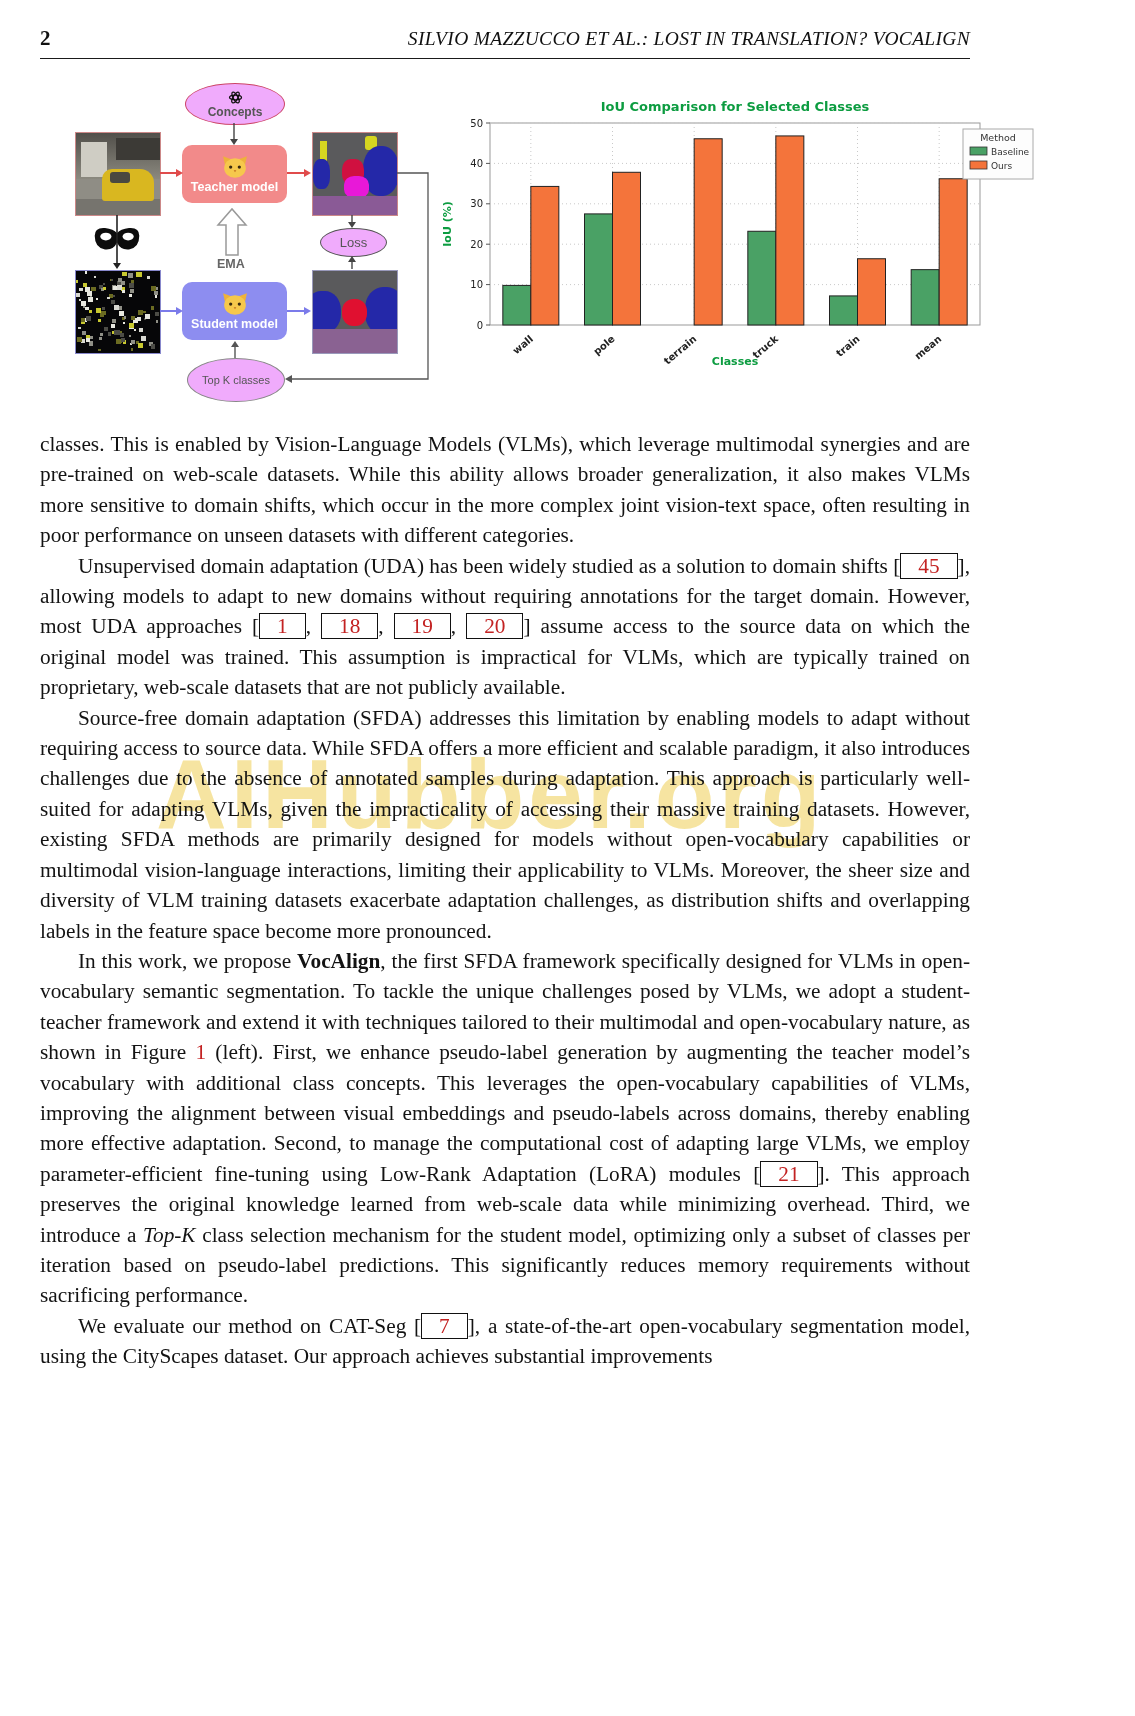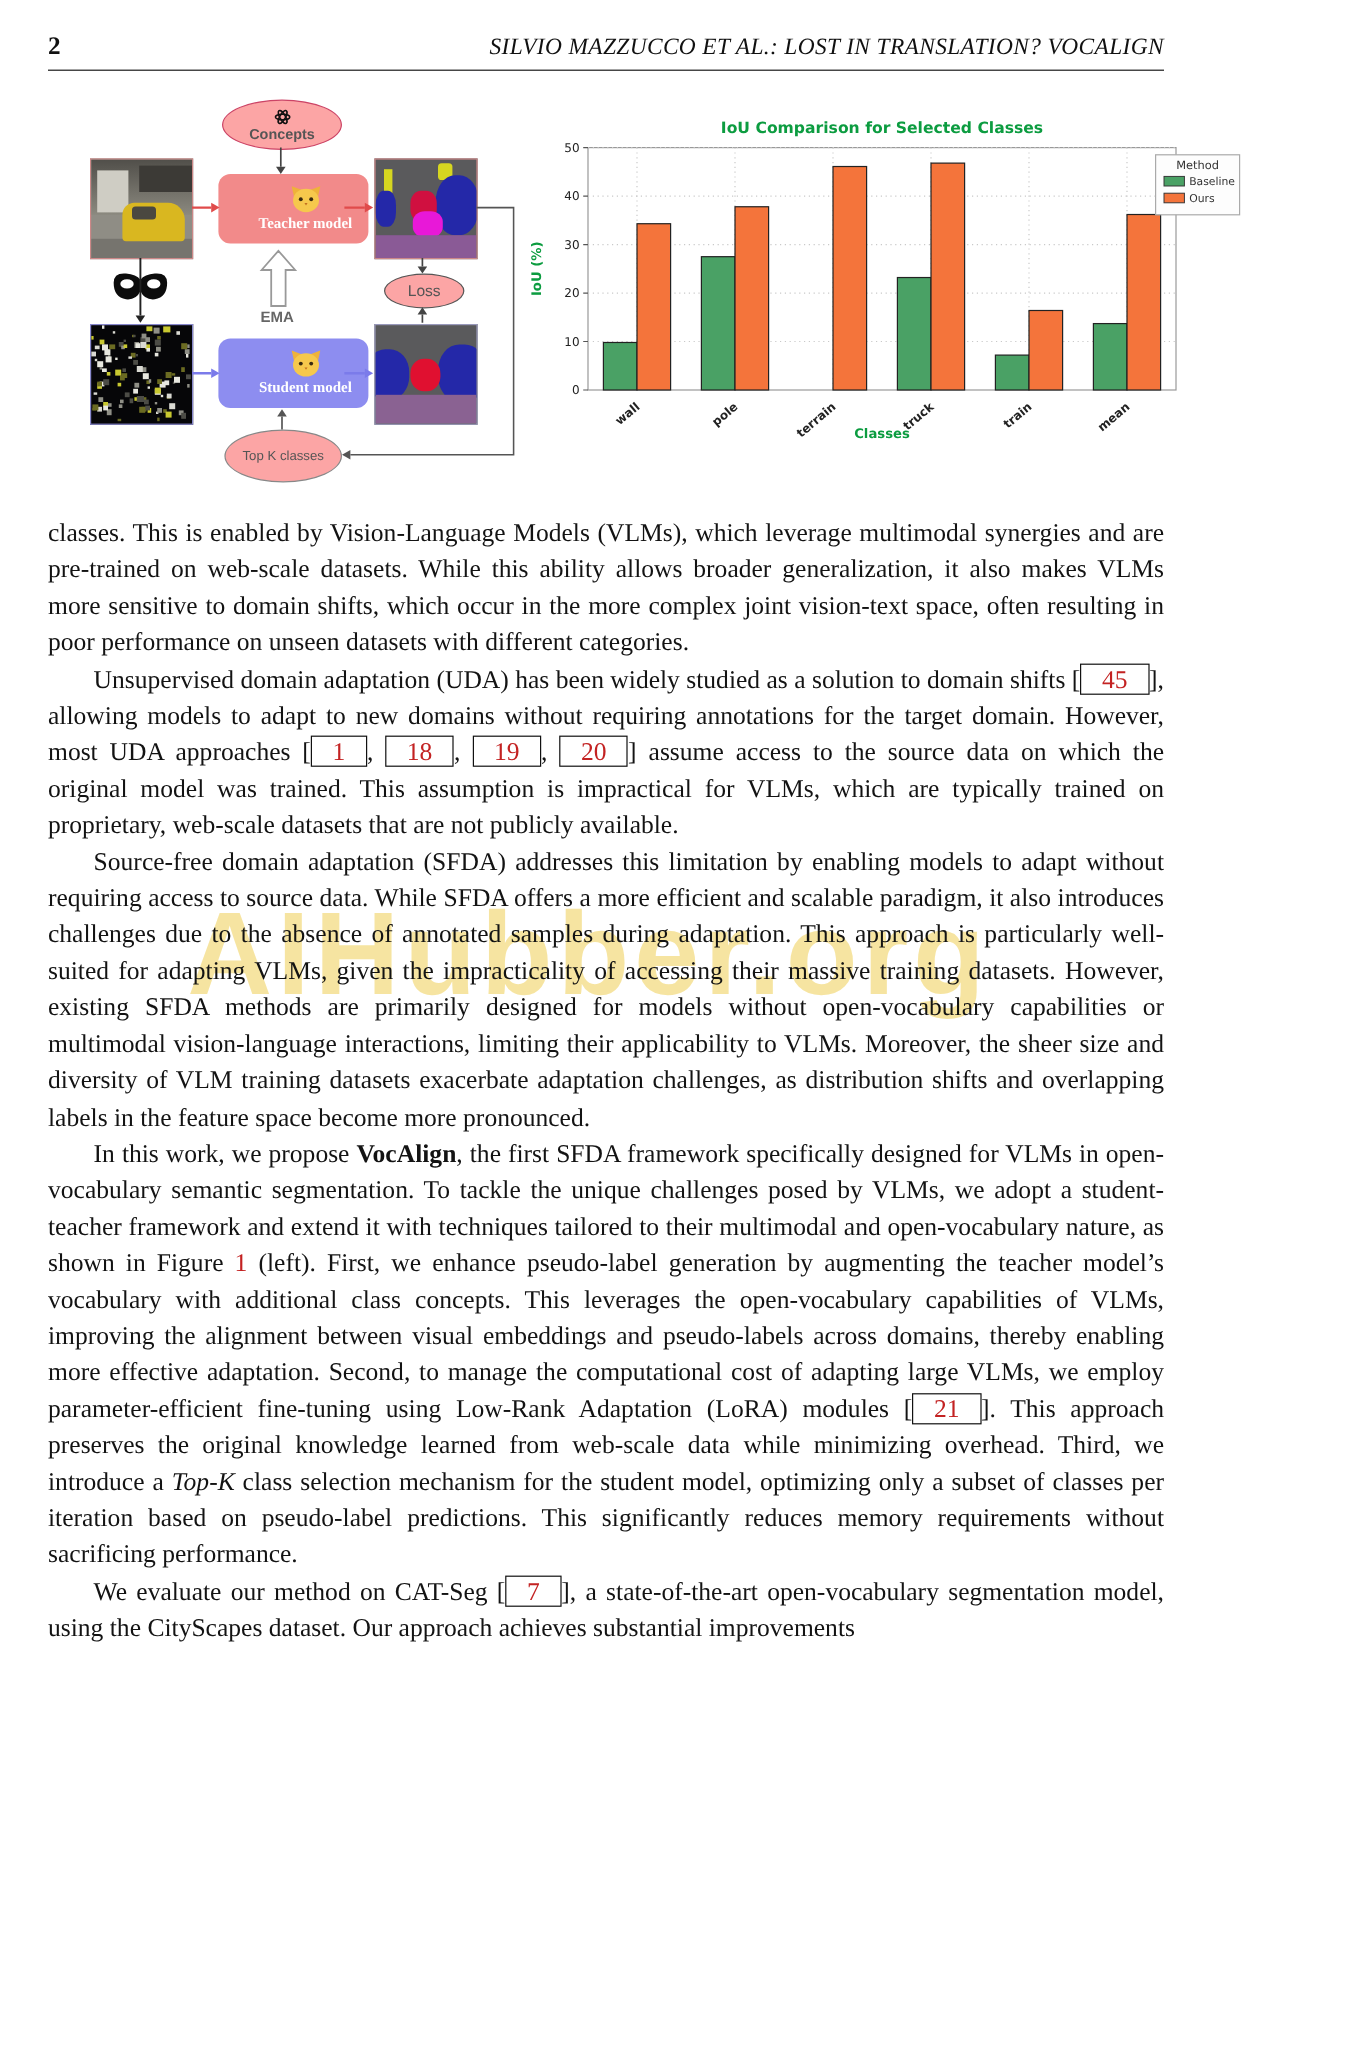--- a/index.html
+++ b/index.html
@@ -14,26 +14,26 @@
   .hdr{display:flex;align-items:baseline;}
   .pagenum{font-weight:bold;font-size:21px;color:#111;}
   .runtitle{margin-left:auto;font-style:italic;font-size:19.5px;color:#111;
             letter-spacing:.3px;}
   .rule{margin-top:7px;border-bottom:1.8px solid #1a1a1a;}
   
   .figure-row{position:relative;margin-top:14px;height:334px;}
   .diagram{position:absolute;left:0;top:0;width:392px;height:334px;}
   .diagram .abs{position:absolute;}
   .img{position:absolute;overflow:hidden;}
-  .ellipse{position:absolute;border-radius:50%;background:#fca5a5;
+  .ellipse{position:absolute;border-radius:50%;background:#f0abfc;
            display:flex;flex-direction:column;align-items:center;justify-content:center;
            font-family:"Liberation Sans",sans-serif;color:#555;}
   .modelbox{position:absolute;border-radius:10px;display:flex;flex-direction:column;
             align-items:center;justify-content:center;gap:1px;
-            font-family:Liberation Serif, serif;padding-left:20px;}
+            font-family:Liberation Sans, sans-serif;}
   .modelbox .mlabel{color:#fff;font-weight:bold;font-size:12.5px;}
   .ema-label{position:absolute;font-family:"Liberation Sans",sans-serif;
              font-weight:bold;color:#666;font-size:12.5px;}
   .connectors{position:absolute;left:0;top:0;pointer-events:none;}
   #iou-chart{position:absolute;left:395px;top:20px;}
   
   .caption{margin:8px 0 0 0;font-size:21px;line-height:30px;text-align:justify;
            color:#1a1a70;}
   .caption b{font-weight:bold;}
   

